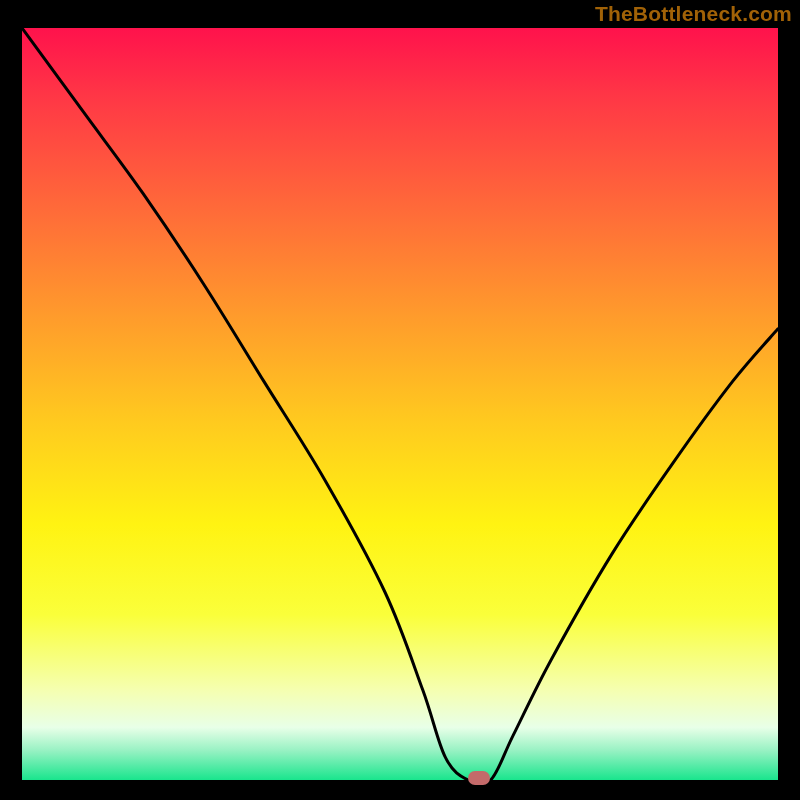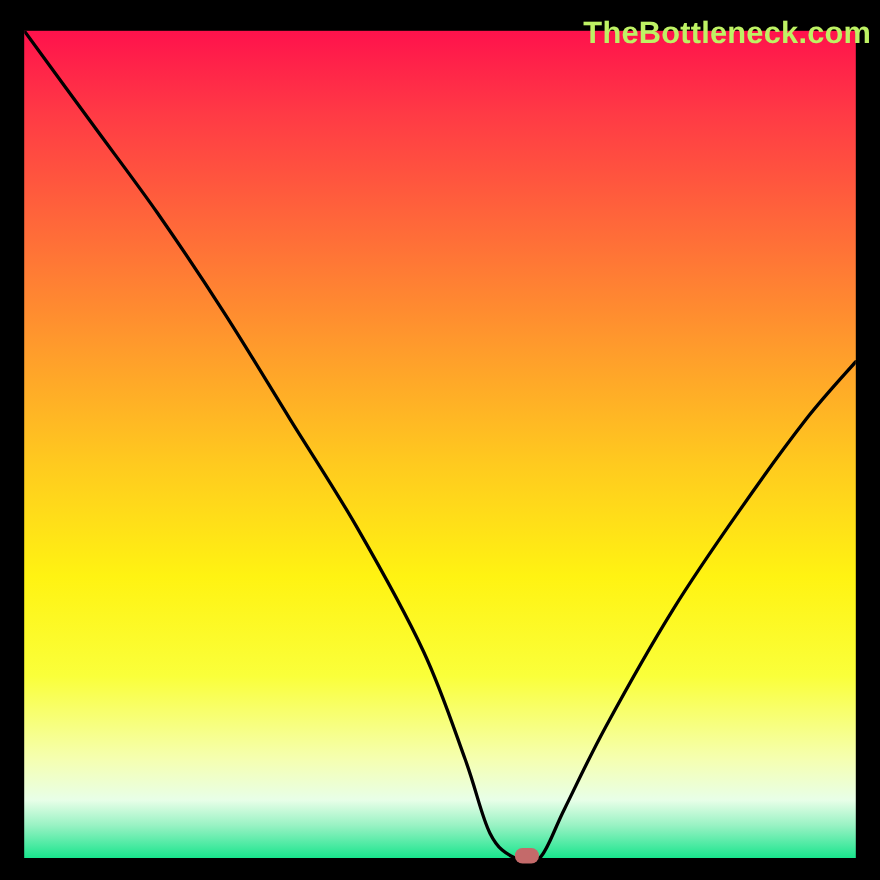--- a/index.html
+++ b/index.html
@@ -12,24 +12,24 @@
     font-family: Arial, Helvetica, sans-serif;
   }
   .frame {
     position: relative;
     width: 800px;
     height: 800px;
     background: #000;
   }
   .watermark {
     position: absolute;
-    top: 14px;
+    top: 2px;
     right: 8px;
-    color: #bef264;
-    font-size: 28px;
+    color: #a16207;
+    font-size: 21px;
     font-weight: 600;
     letter-spacing: 0.2px;
     user-select: none;
     z-index: 10;
   }
   .plot-area {
     position: absolute;
     left: 22px;
     top: 28px;
     width: 756px;

